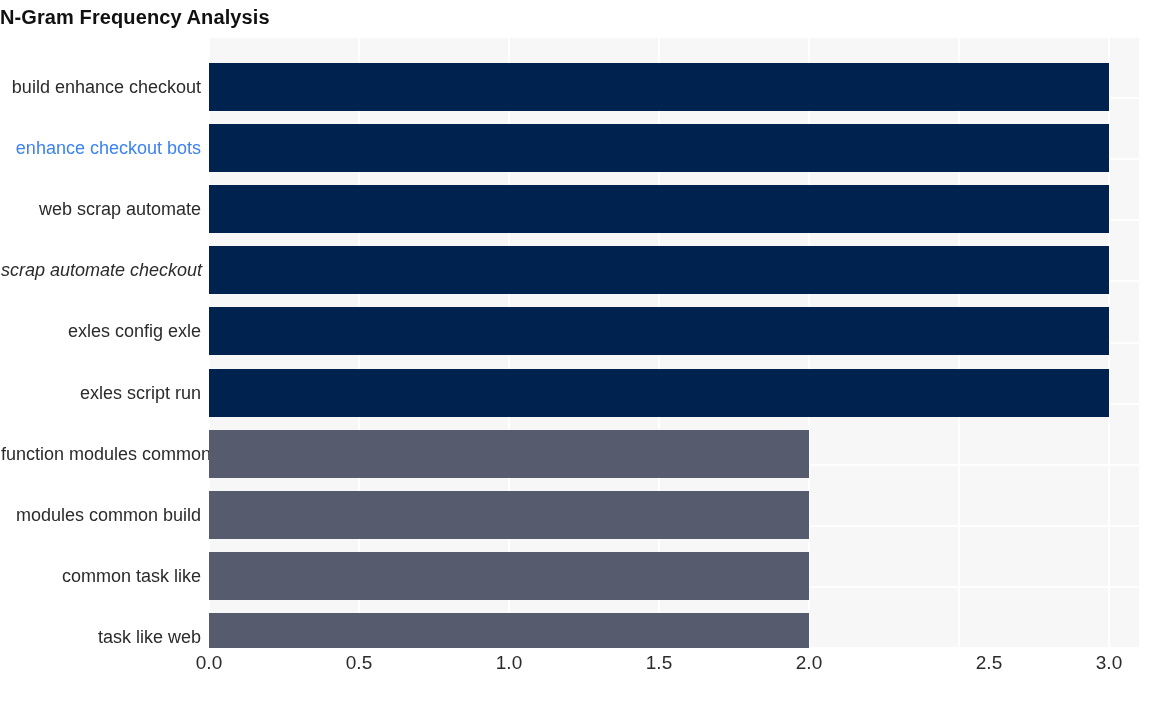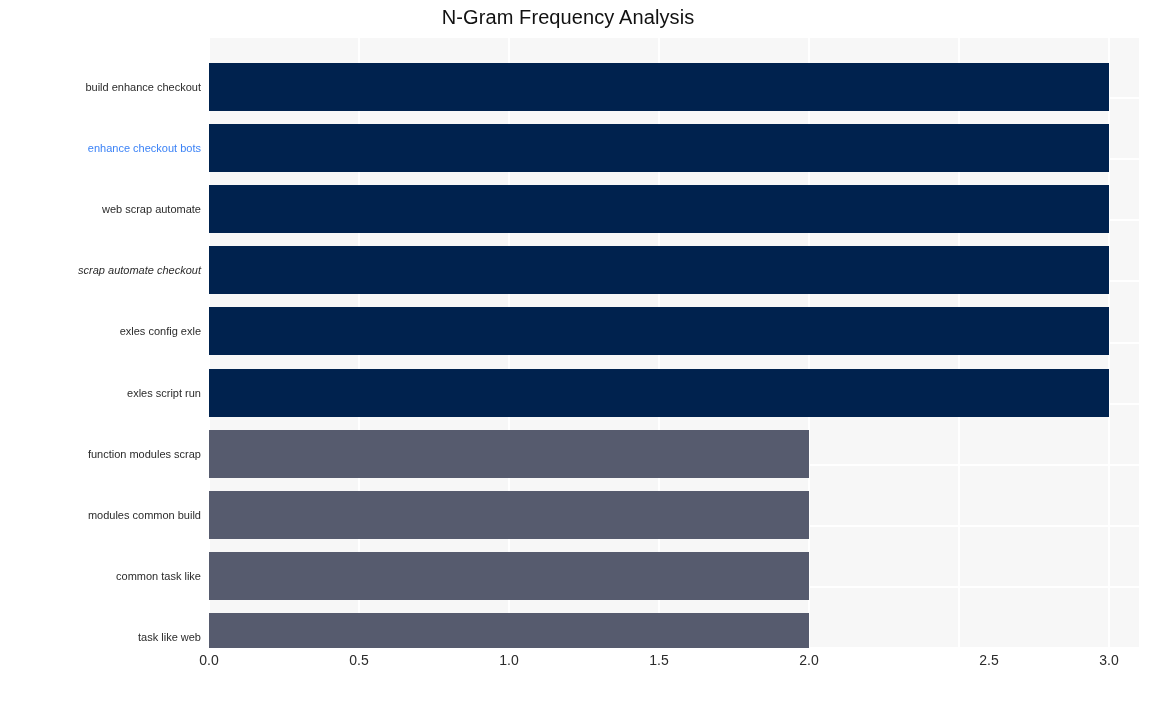--- a/index.html
+++ b/index.html
@@ -21,23 +21,23 @@
     height: 701px;
     background: #ffffff;
   }
 
   
   #chart-title {
     position: absolute;
     left: 0;
     top: 6px;
     width: 1136px;
-    text-align: center;
+    text-align: left;
     font-size: 20px;
-    font-weight: normal;
+    font-weight: bold;
     color: #111111;
     letter-spacing: 0.1px;
   }
 
   
   #plot-area {
     position: absolute;
     left: 209px;
     top: 37px;
     width: 930px;
@@ -67,21 +67,21 @@
     left: 0;
     height: 48px;
   }
 
   
   .ytick {
     position: absolute;
     right: 0;
     width: 200px;
     text-align: right;
-    font-size: 11px;
+    font-size: 18px;
     color: #2b2b2b;
     line-height: 16px;
     white-space: nowrap;
   }
   #y-axis-labels {
     position: absolute;
     left: 0;
     top: 37px;
     width: 201px;
     height: 611px;
@@ -92,21 +92,21 @@
     position: absolute;
     left: 209px;
     top: 652px;
     width: 930px;
     height: 20px;
   }
   .xtick {
     position: absolute;
     top: 0;
     transform: translateX(-50%);
-    font-size: 14px;
+    font-size: 19px;
     color: #2b2b2b;
     white-space: nowrap;
   }
 
   #x-axis-label {
     position: absolute;
     left: 209px;
     top: 674px;
     width: 930px;
     text-align: center;
@@ -121,21 +121,21 @@
 
   <div id="chart-title">N-Gram Frequency Analysis</div>
 
   <div id="y-axis-labels">
       <div class="ytick" style="top: 42px; color: rgb(43, 43, 43);">build enhance checkout</div>
       <div class="ytick" style="top: 103.1px; color: #3b82f6;">enhance checkout bots</div>
       <div class="ytick" style="top: 164.2px; color: rgb(43, 43, 43);">web scrap automate</div>
       <div class="ytick" style="top: 225.3px; color: rgb(43, 43, 43); font-style: italic;">scrap automate checkout</div>
       <div class="ytick" style="top: 286.4px; color: rgb(43, 43, 43);">exles config exle</div>
       <div class="ytick" style="top: 347.5px; color: rgb(43, 43, 43);">exles script run</div>
-      <div class="ytick" style="top: 408.6px; color: rgb(43, 43, 43);">function modules scrap</div>
+      <div class="ytick" style="top: 408.6px; color: rgb(43, 43, 43);">function modules common</div>
       <div class="ytick" style="top: 469.7px; color: rgb(43, 43, 43);">modules common build</div>
       <div class="ytick" style="top: 530.8px; color: rgb(43, 43, 43);">common task like</div>
       <div class="ytick" style="top: 591.9px; color: rgb(43, 43, 43);">task like web</div>
     </div>
 
   <div id="plot-area">
     <div id="gridlines-v">
         <div class="gridline-v" style="left: -1px; background: rgb(255, 255, 255);"></div>
         <div class="gridline-v" style="left: 149px; background: rgb(255, 255, 255);"></div>
         <div class="gridline-v" style="left: 299px; background: rgb(255, 255, 255);"></div>

